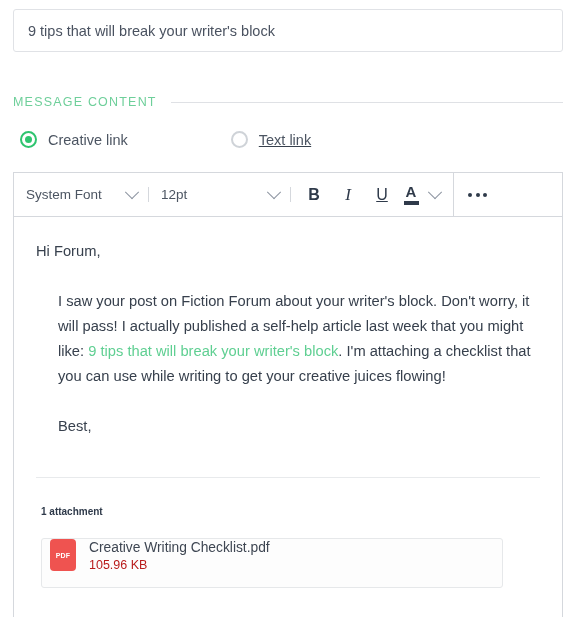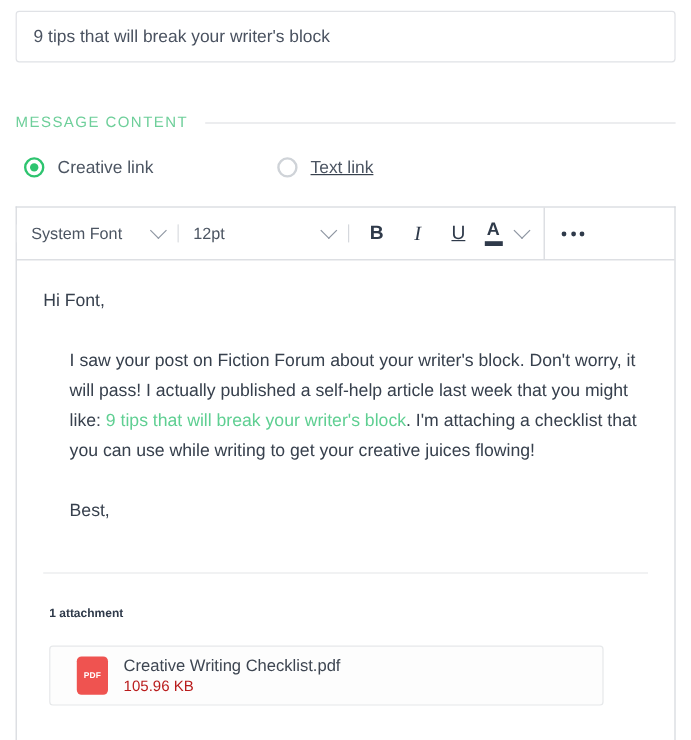--- a/index.html
+++ b/index.html
@@ -229,22 +229,22 @@
   }
   .attach-card {
     margin: 21px 0 0 27px;
     width: 462px;
     height: 50px;
     box-sizing: border-box;
     border: 1px solid #e6e8ea;
     border-radius: 3px;
     background: #fdfdfd;
     display: flex;
-    align-items: center;
-    padding-left: 22px;
+    align-items: flex-start;
+    padding-left: 8px;
     cursor: pointer;
   }
   .pdf-icon {
     width: 26px;
     height: 32px;
     border-radius: 4px;
     background: #ef5350;
     display: flex;
     align-items: center;
     justify-content: center;
@@ -327,21 +327,21 @@
     <div class="tb-more">
       <span class="dots">
           <i></i>
           <i></i>
           <i></i>
         </span>
     </div>
   </div>
 
   <div class="body-area">
-    <p class="body-p">Hi Font,</p>
+    <p class="body-p">Hi Forum,</p>
     <p class="body-p"><span>I saw your post on Fiction Forum about your writer's block. Don't worry, it will pass! I actually published a self-help article last week that you might like: </span><span class="inline-link">9 tips that will break your writer's block</span><span>. I'm attaching a checklist that you can use while writing to get your creative juices flowing!</span></p>
     <p class="body-p">Best,</p>
   </div>
 
   <div class="body-rule"></div>
 
   <div class="attach-head">1 attachment</div>
 
   <div class="attach-card">
     <span class="pdf-icon">

